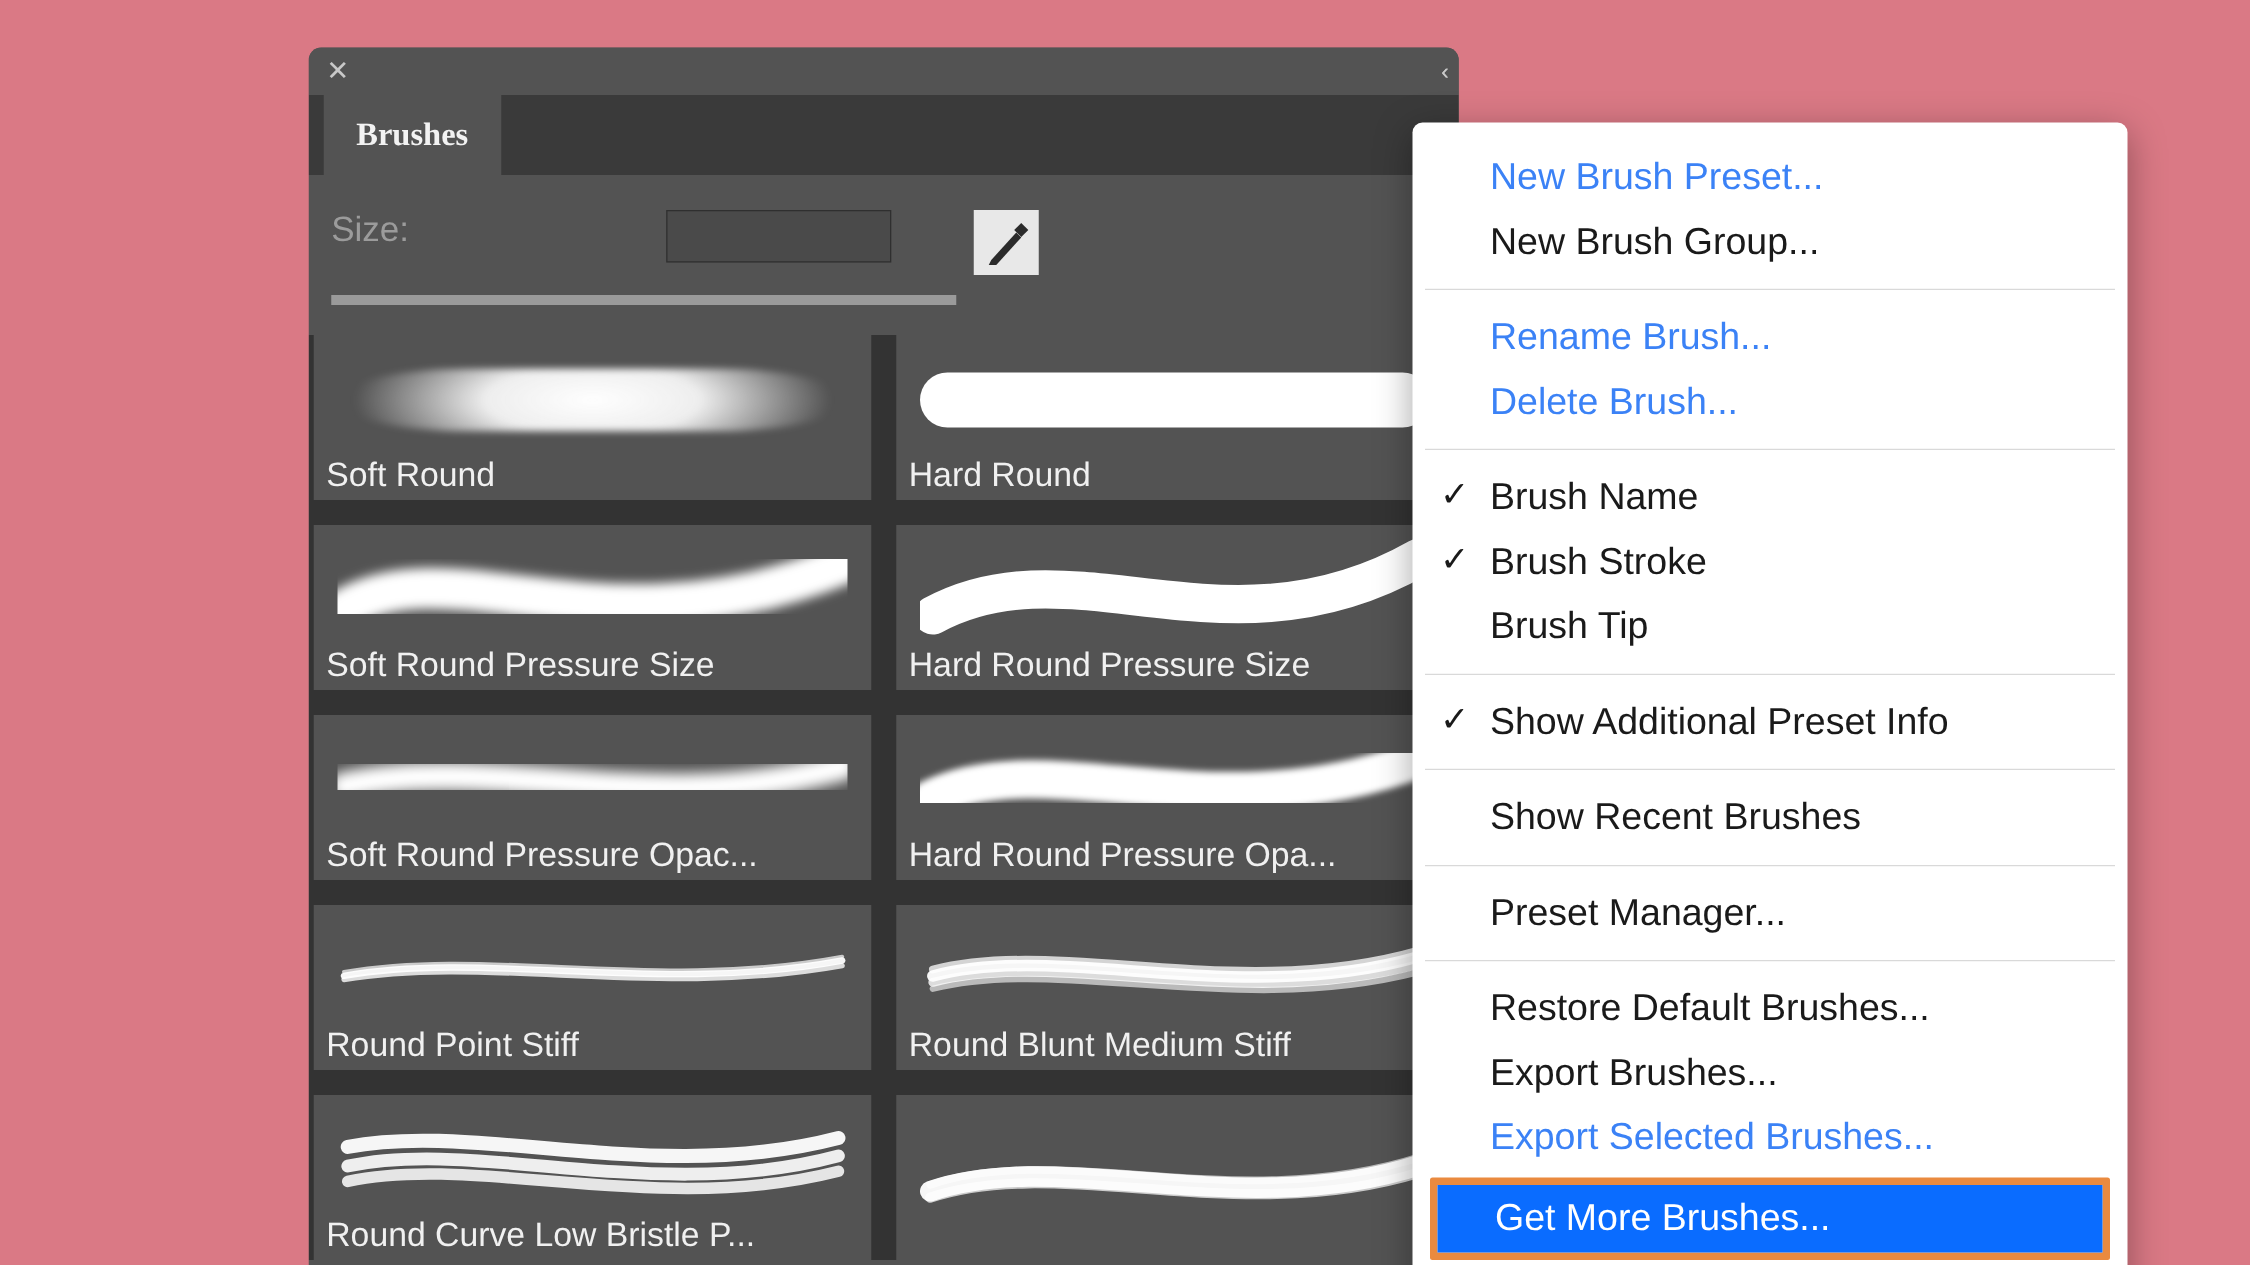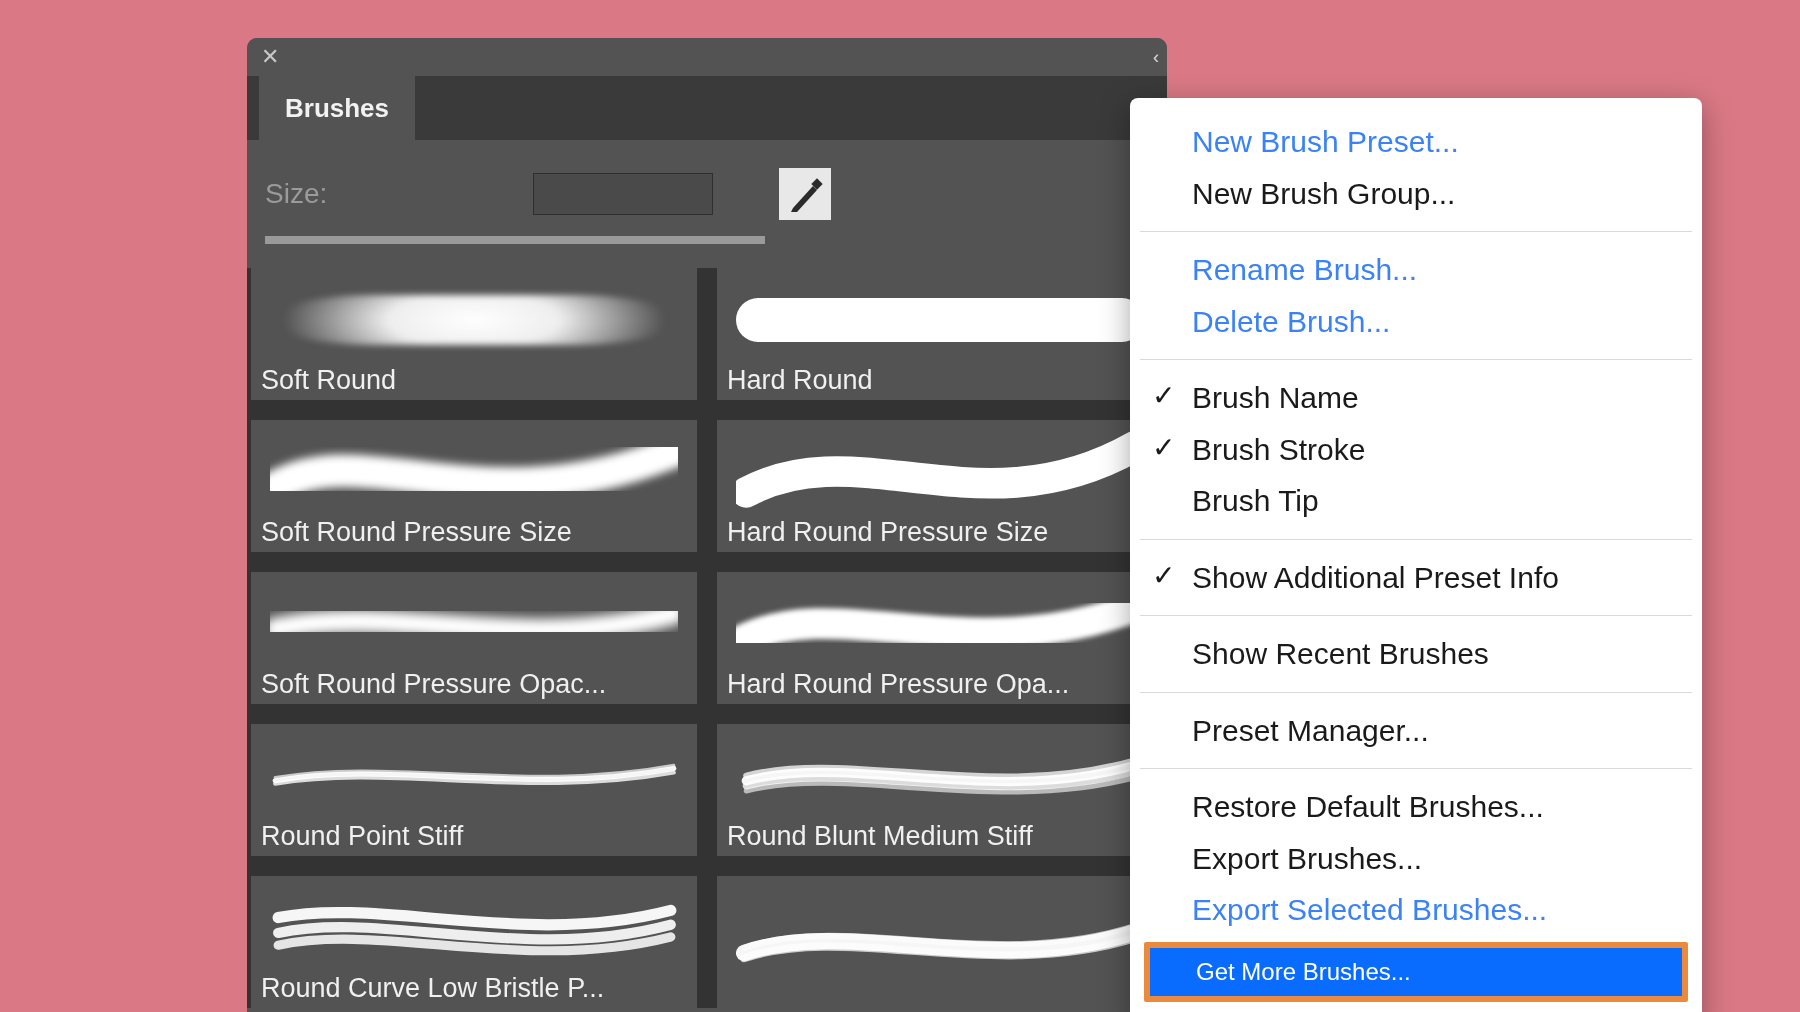--- a/index.html
+++ b/index.html
@@ -36,20 +36,21 @@
     color: #c8c8c8;
     font-size: 18px;
     letter-spacing: -6px;
     cursor: pointer;
   }
   .tabbar {
     display: flex;
     align-items: stretch;
     height: 64px;
     background: #3a3a3a;
+    font-family: Liberation Serif, serif;
   }
   .tab {
     background: #535353;
     color: #f2f2f2;
     font-weight: 700;
     font-size: 26px;
     padding: 0 26px;
     display: flex;
     align-items: center;
     margin-left: 12px;
@@ -59,21 +60,21 @@
   .menu-button {
     color: #d9d9d9;
     font-size: 26px;
     display: flex;
     align-items: center;
     padding: 0 14px;
     cursor: pointer;
   }
   .size-row {
     display: flex;
-    align-items: center;
+    align-items: flex-start;
     padding: 28px 18px 10px 18px;
     gap: 26px;
   }
   .size-label {
     color: #9b9b9b;
     font-size: 28px;
   }
   .size-input {
     margin-left: 180px;
     width: 180px;
@@ -175,21 +176,21 @@
   }
   .ctx-highlight-wrap {
     margin: 6px 14px 12px 14px;
     border: 6px solid #ea8a3f;
     border-radius: 2px;
   }
   .ctx-highlight {
     background: #0a6cff;
     color: #ffffff;
     padding: 10px 18px 10px 46px;
-    font-size: 24px;
+    font-size: 30px;
   }
 </style>
 </head>
 <body>
 
 <div class="panel">
 
   <div class="panel-topbar">
     <span class="close-x">✕</span>
     <span class="collapse-chevrons">‹‹</span>

